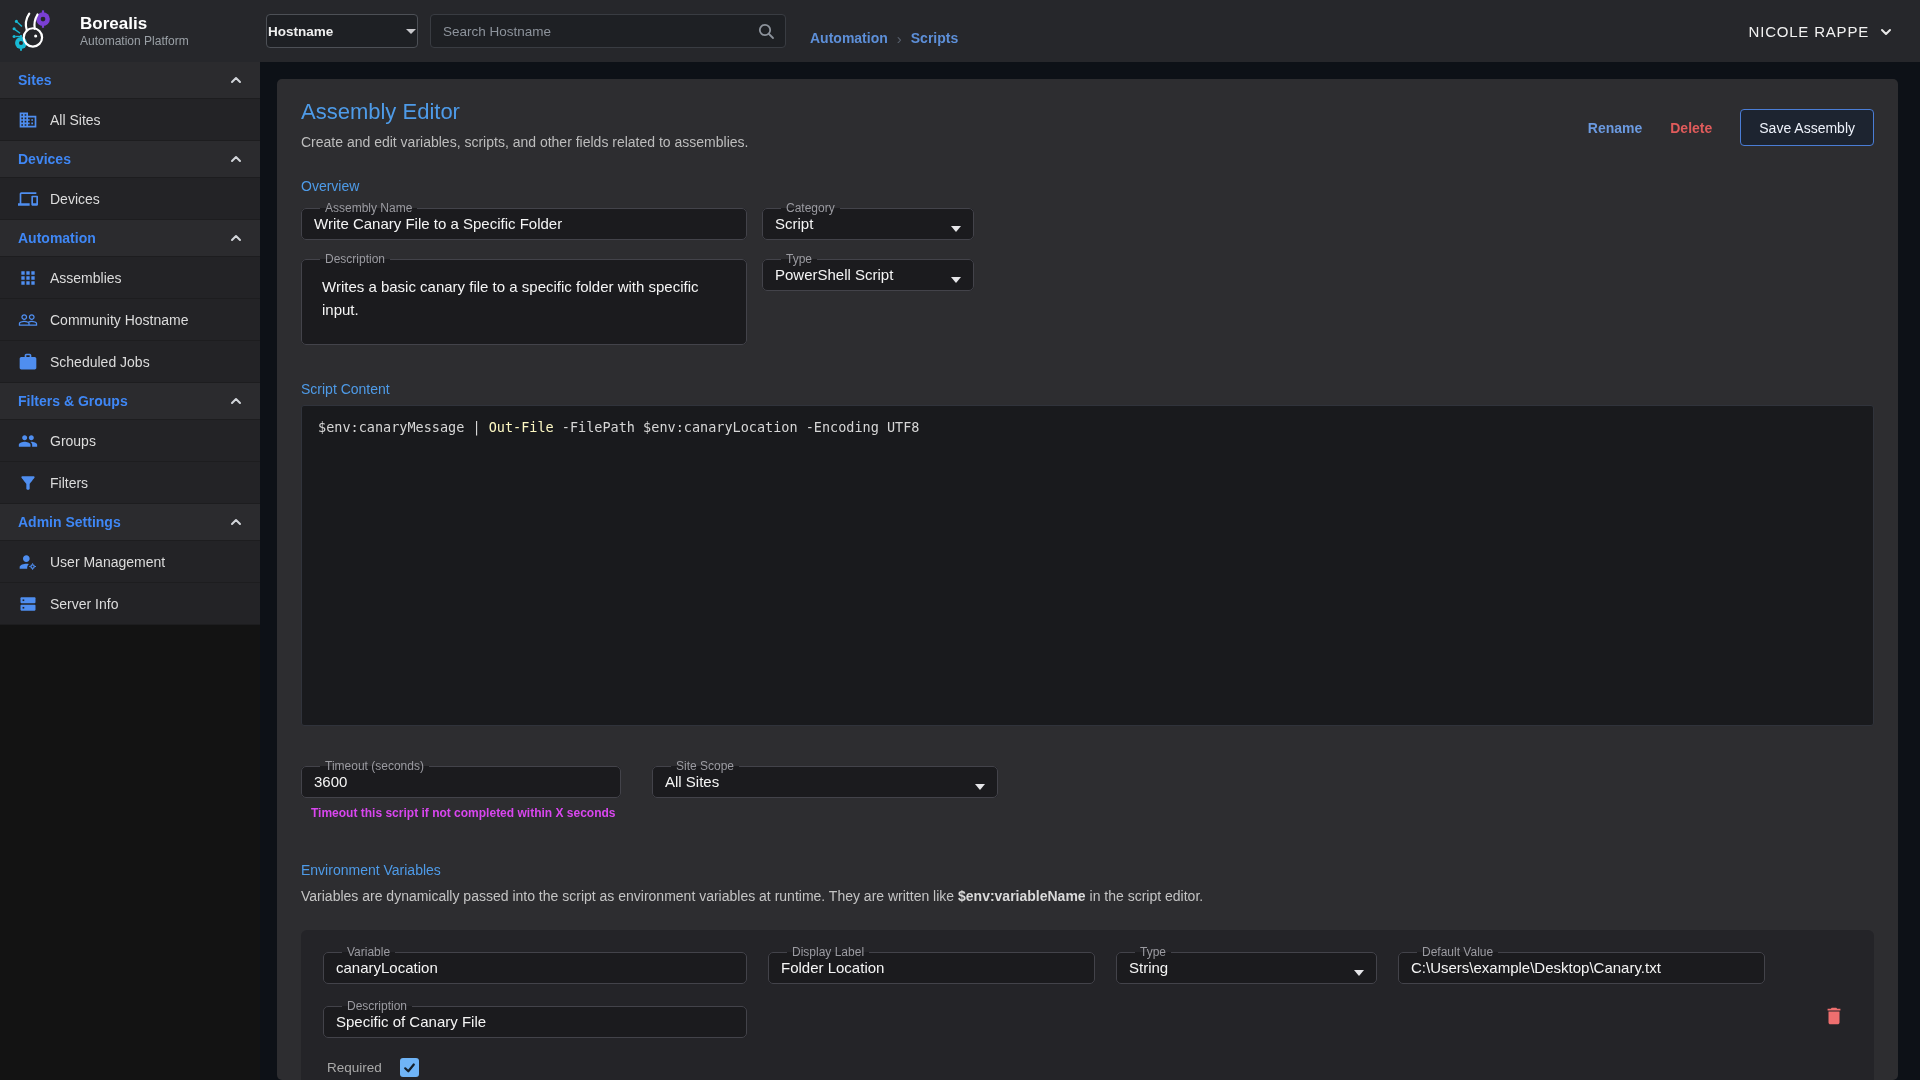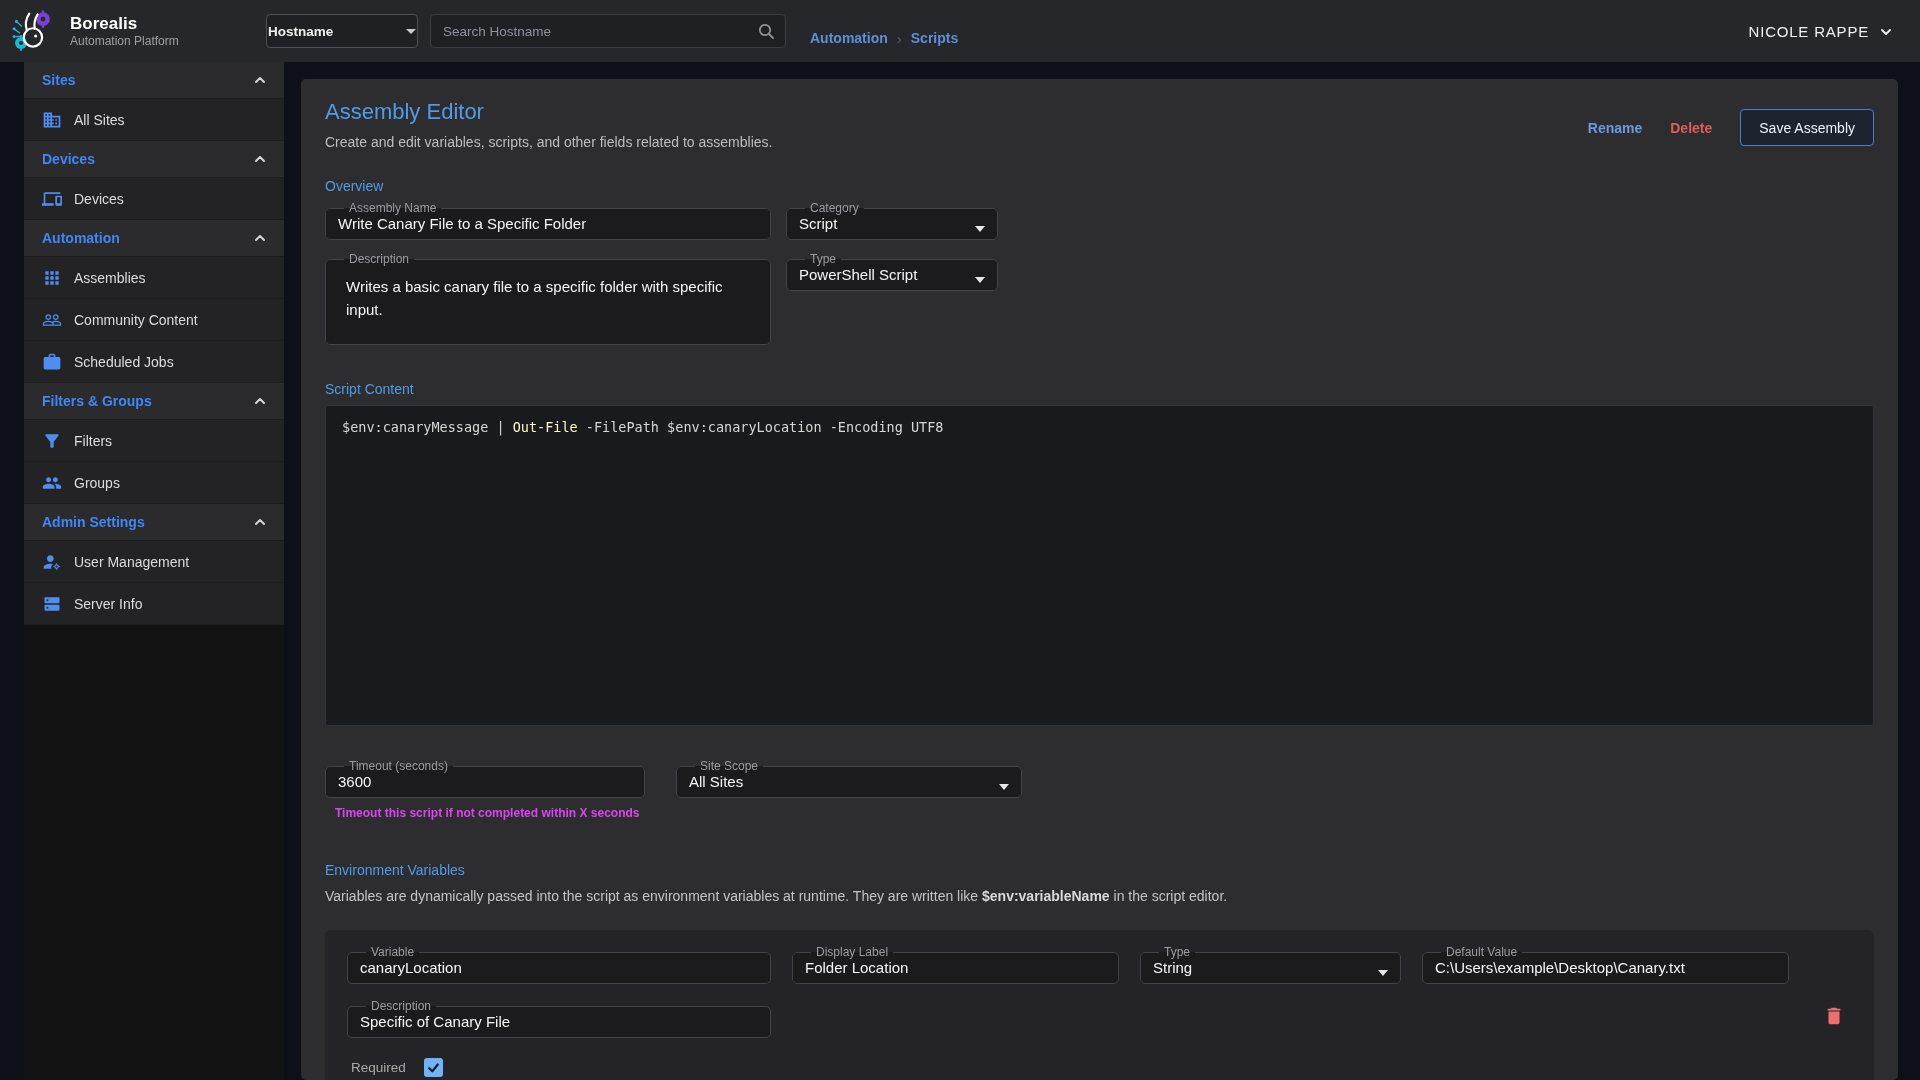--- a/index.html
+++ b/index.html
@@ -3,40 +3,40 @@
 <meta charset="utf-8">
 <style>
   * { box-sizing: border-box; }
   html,body { margin:0; padding:0; }
   body {
     width:1920px; height:1080px; overflow:hidden;
     background:#0d1117; font-family:"Liberation Sans", sans-serif;
   }
   
   .topbar { height:62px; display:flex; align-items:center; background:#26272b; }
-  .brand { width:260px; flex:0 0 260px; display:flex; align-items:center; gap:16px; padding-left:10px; cursor:pointer; }
+  .brand { width:260px; flex:0 0 260px; display:flex; align-items:center; gap:26px; padding-left:10px; cursor:pointer; }
   .brand-text { display:flex; flex-direction:column; }
   .brand-name { font-size:17px; font-weight:bold; color:#ffffff; line-height:1.15; }
   .brand-sub  { font-size:12px; color:#9aa0a6; }
   .hostname-select { margin-left:6px; width:152px; height:34px; background:#1e2024; border:1px solid #4d5056;
     border-radius:4px; display:flex; align-items:center; justify-content:space-between; padding:0 1px;
     color:#f0f0f0; font-size:13.5px; font-weight:bold; cursor:pointer; }
   .caret-sm { width:0; height:0; border-left:5px solid transparent; border-right:5px solid transparent; border-top:5px solid #c9c9cd; }
   .search-box { margin-left:12px; width:356px; height:34px; background:#1e2024; border:1px solid #393c42;
     border-radius:4px; display:flex; align-items:center; padding:0 10px; }
   .search-box input { flex:1; background:transparent; border:none; outline:none; color:#e8e8e8;
     font-size:13.5px; font-family:inherit; }
   .search-box input::placeholder { color:#8d939c; opacity:1; }
   .breadcrumb { margin-left:24px; margin-top:14px; display:flex; align-items:center; gap:9px; font-size:14px; font-weight:bold; }
   .crumb { color:#5d8fd8; cursor:pointer; }
   .crumb-sep { color:#58606d; font-weight:normal; font-size:15px; }
   .user-menu { margin-left:auto; margin-right:26px; display:flex; align-items:flex-end; gap:9px;
     color:#f2f2f2; font-size:15px; letter-spacing:0.8px; font-weight:500; cursor:pointer; }
   
-  .layout { display:flex; height:1018px;padding-left:24px; }
+  .layout { display:flex; height:1018px; }
   .sidebar { width:260px; flex:0 0 260px; display:flex; flex-direction:column; background:#131313; }
   .nav-header { height:37px; flex:0 0 37px; background:#2b2b2e; display:flex; align-items:center;
     justify-content:space-between; padding:0 16px 0 18px; border-bottom:1px solid #1d1d1f; cursor:pointer; }
   .nav-header .lbl { color:#3f87f5; font-weight:bold; font-size:14px; }
   .nav-item { height:42px; flex:0 0 42px; background:#232326; display:flex; align-items:center;
     padding:0 18px; gap:12px; border-bottom:1px solid #1d1d1f; cursor:pointer; }
   .nav-item .lbl { color:#dcdcdc; font-size:14px; }
   .nav-ic { width:20px; height:20px; color:#4f8ef0; display:flex; }
   .chev { display:flex; }
   .sidebar-fill { flex:1; background:#131313; }
@@ -203,21 +203,21 @@
           </svg>
       </span>
       <span class="lbl">Assemblies</span>
     </div>
     <div class="nav-item">
       <span class="nav-ic">
         <svg width="20" height="20" viewBox="0 0 24 24" fill="currentColor">
             <path d="M16.5 13c-1.2 0-3.07.34-4.5 1-1.43-.67-3.3-1-4.5-1C5.33 13 1 14.08 1 16.25V19h22v-2.75c0-2.17-4.33-3.25-6.5-3.25zm-4 4.5h-10v-1.25c0-.54 2.56-1.75 5-1.75s5 1.21 5 1.75v1.25zm9 0H14v-1.25c0-.46-.2-.86-.52-1.22.88-.3 1.96-.53 3.02-.53 2.44 0 5 1.21 5 1.75v1.25zM7.5 12c1.93 0 3.5-1.57 3.5-3.5S9.43 5 7.5 5 4 6.57 4 8.5 5.57 12 7.5 12zm0-5.5c1.1 0 2 .9 2 2s-.9 2-2 2-2-.9-2-2 .9-2 2-2zm9 5.5c1.93 0 3.5-1.57 3.5-3.5S18.43 5 16.5 5 13 6.57 13 8.5s1.57 3.5 3.5 3.5zm0-5.5c1.1 0 2 .9 2 2s-.9 2-2 2-2-.9-2-2 .9-2 2-2z"></path>
           </svg>
       </span>
-      <span class="lbl">Community Content</span>
+      <span class="lbl">Community Hostname</span>
     </div>
     <div class="nav-item">
       <span class="nav-ic">
         <svg width="20" height="20" viewBox="0 0 24 24" fill="currentColor">
             <path d="M20 6h-4V4c0-1.11-.89-2-2-2h-4c-1.11 0-2 .89-2 2v2H4c-1.11 0-1.99.89-1.99 2L2 19c0 1.11.89 2 2 2h16c1.11 0 2-.89 2-2V8c0-1.11-.89-2-2-2zm-6 0h-4V4h4v2z"></path>
           </svg>
       </span>
       <span class="lbl">Scheduled Jobs</span>
     </div>
 
@@ -225,32 +225,32 @@
       <span class="lbl">Filters &amp; Groups</span>
       <span class="chev">
           <svg width="16" height="16" viewBox="0 0 16 16">
             <polyline points="4,10 8,6 12,10" fill="none" stroke="#d2d5da" stroke-width="2" stroke-linecap="round" stroke-linejoin="round"></polyline>
           </svg>
         </span>
     </div>
     <div class="nav-item">
       <span class="nav-ic">
         <svg width="20" height="20" viewBox="0 0 24 24" fill="currentColor">
+            <path d="M16 11c1.66 0 2.99-1.34 2.99-3S17.66 5 16 5c-1.66 0-3 1.34-3 3s1.34 3 3 3zm-8 0c1.66 0 2.99-1.34 2.99-3S9.66 5 8 5C6.34 5 5 6.34 5 8s1.34 3 3 3zm0 2c-2.33 0-7 1.17-7 3.5V19h14v-2.5c0-2.33-4.67-3.5-7-3.5zm8 0c-.29 0-.62.02-.97.05 1.16.84 1.97 1.97 1.97 3.45V19h6v-2.5c0-2.33-4.67-3.5-7-3.5z"></path>
+          </svg>
+      </span>
+      <span class="lbl">Groups</span>
+    </div>
+    <div class="nav-item">
+      <span class="nav-ic">
+        <svg width="20" height="20" viewBox="0 0 24 24" fill="currentColor">
             <path d="M4.25 5.61C6.27 8.2 10 13 10 13v6c0 .55.45 1 1 1h2c.55 0 1-.45 1-1v-6s3.72-4.8 5.74-7.39A.998.998 0 0 0 18.95 4H5.04c-.83 0-1.3.95-.79 1.61z"></path>
           </svg>
       </span>
       <span class="lbl">Filters</span>
-    </div>
-    <div class="nav-item">
-      <span class="nav-ic">
-        <svg width="20" height="20" viewBox="0 0 24 24" fill="currentColor">
-            <path d="M16 11c1.66 0 2.99-1.34 2.99-3S17.66 5 16 5c-1.66 0-3 1.34-3 3s1.34 3 3 3zm-8 0c1.66 0 2.99-1.34 2.99-3S9.66 5 8 5C6.34 5 5 6.34 5 8s1.34 3 3 3zm0 2c-2.33 0-7 1.17-7 3.5V19h14v-2.5c0-2.33-4.67-3.5-7-3.5zm8 0c-.29 0-.62.02-.97.05 1.16.84 1.97 1.97 1.97 3.45V19h6v-2.5c0-2.33-4.67-3.5-7-3.5z"></path>
-          </svg>
-      </span>
-      <span class="lbl">Groups</span>
     </div>
 
     <div class="nav-header">
       <span class="lbl">Admin Settings</span>
       <span class="chev">
           <svg width="16" height="16" viewBox="0 0 16 16">
             <polyline points="4,10 8,6 12,10" fill="none" stroke="#d2d5da" stroke-width="2" stroke-linecap="round" stroke-linejoin="round"></polyline>
           </svg>
         </span>
     </div>

